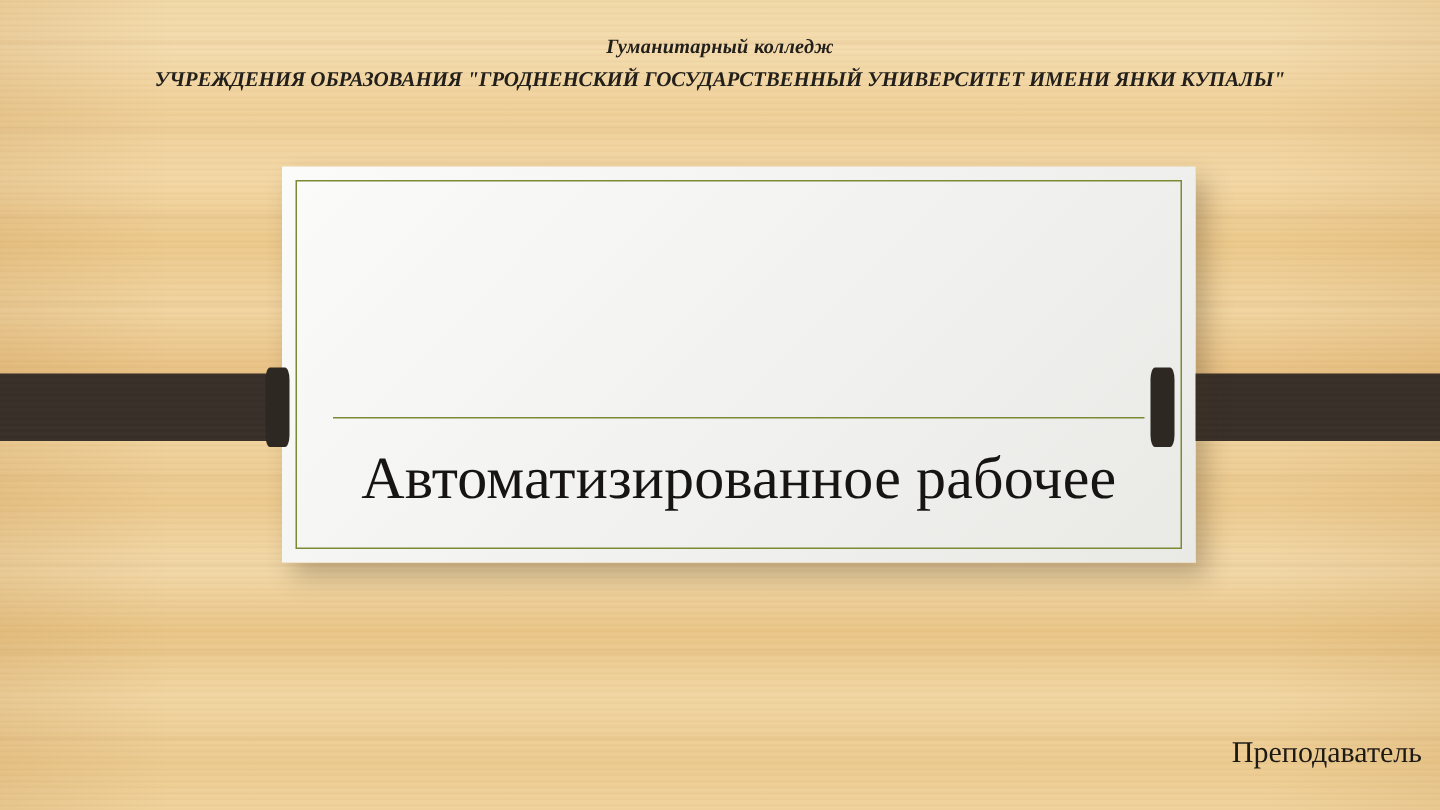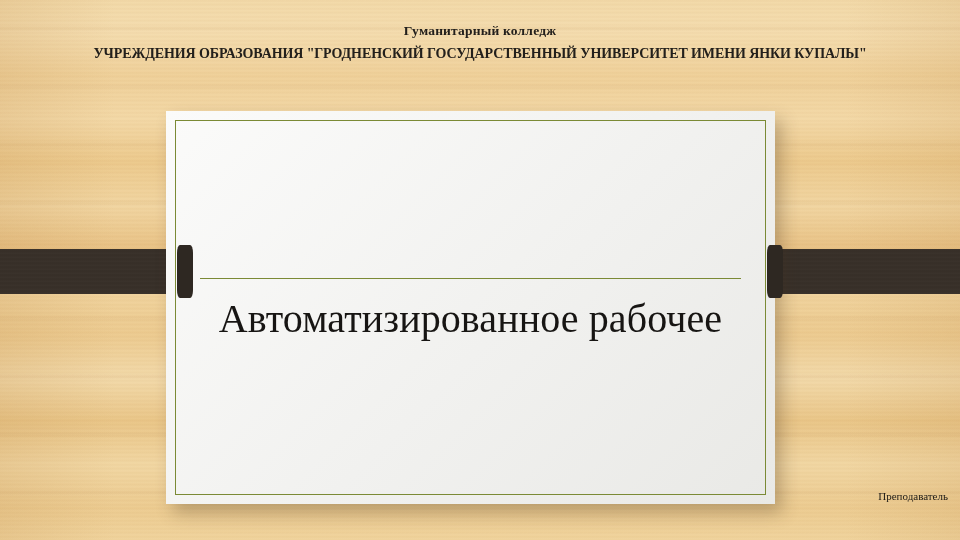--- a/index.html
+++ b/index.html
@@ -79,20 +79,21 @@
   }
 
   
   .header {
     position: absolute;
     left: 0;
     top: 0;
     width: 960px;
     text-align: center;
     color: #23201c;
+    font-style: italic;
   }
   .header-line1 {
     font-size: 13.5px;
     font-weight: bold;
     letter-spacing: 0.2px;
     line-height: 1;
     margin-top: 24px;
   }
   .header-line2 {
     font-size: 14px;
@@ -124,24 +125,24 @@
     height: 53px;
     background: #2e2822;
     border-radius: 3px / 8px;
   }
   .ribbon-cap.left  { left: 177px; }
   .ribbon-cap.right { left: 767px; }
 
   
   .card {
     position: absolute;
-    left: 166px;
+    left: 188px;
     top: 111px;
     width: 609px;
-    height: 393px;
+    height: 264px;
     background: linear-gradient(135deg, #fbfbfa 0%, #f1f1ef 55%, #e9e9e6 100%);
     box-shadow: 7px 9px 16px rgba(70,50,25,0.30);
   }
   .card-inner-border {
     position: absolute;
     left: 9px;
     top: 9px;
     right: 9px;
     bottom: 9px;
     border: 1px solid #7b8a35;
@@ -170,21 +171,21 @@
   }
   .title-line { display: block; }
 
   
   .footer {
     position: absolute;
     right: 12px;
     top: 489px;
     text-align: left;
     color: #1d1a16;
-    font-size: 11px;
+    font-size: 20px;
     line-height: 1.38;
   }
   .footer-line { display: block; }
 </style>
 </head>
 <body>
 
 <div id="slide">
 
   <div class="wood-base"></div>

